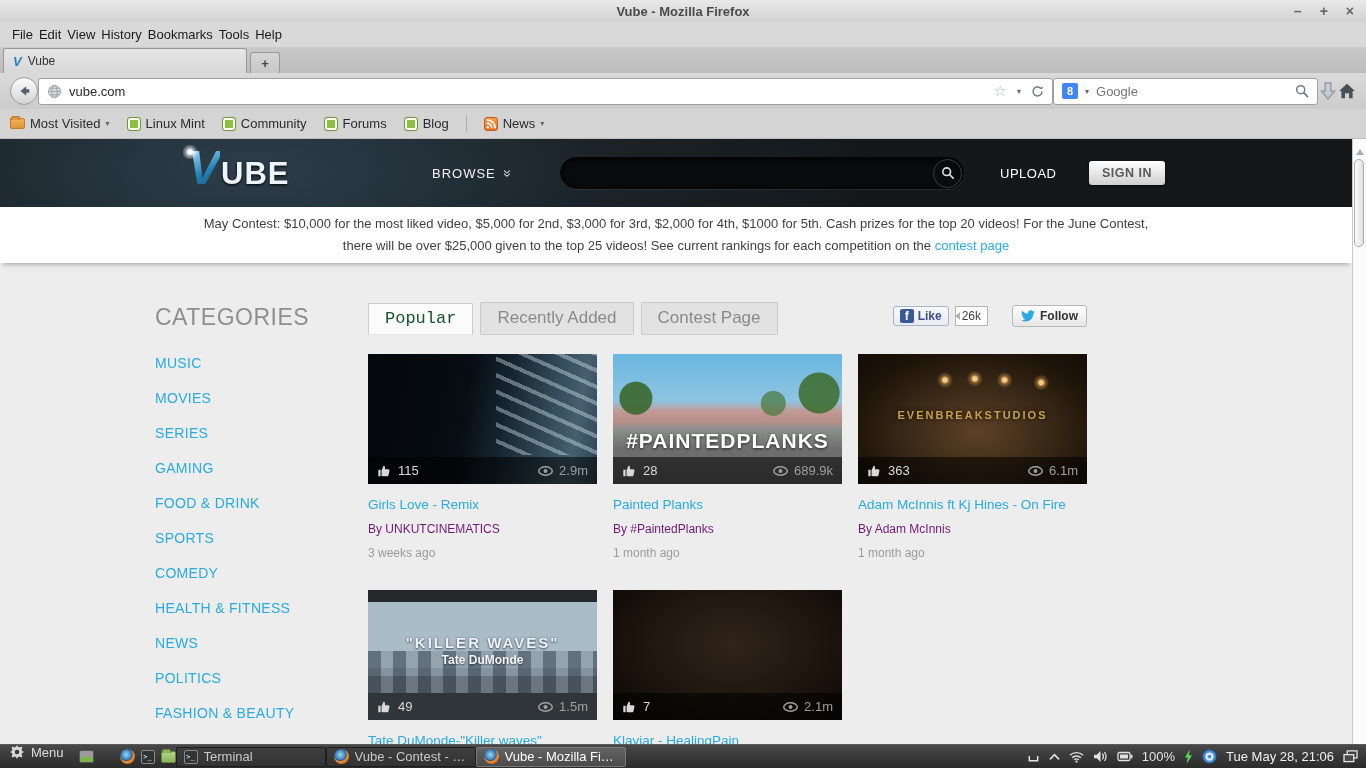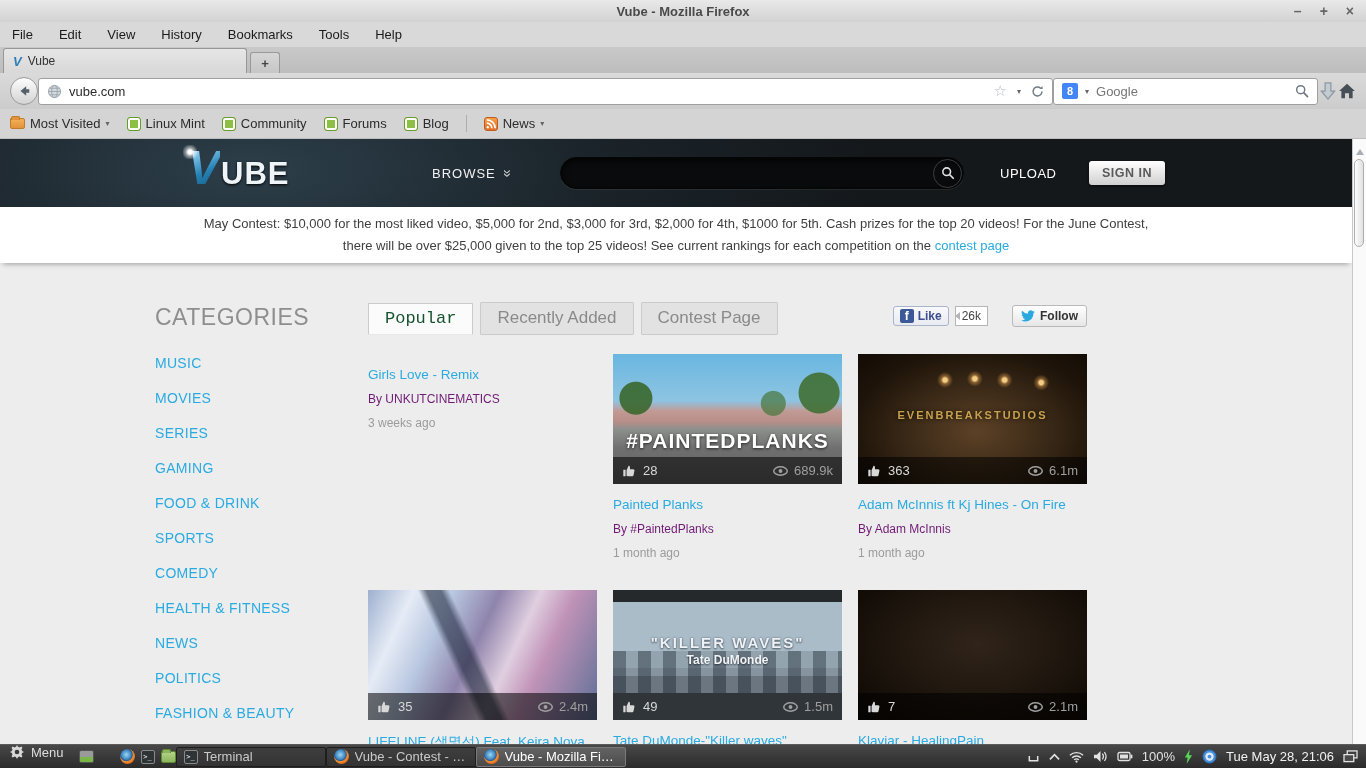--- a/index.html
+++ b/index.html
@@ -4,21 +4,21 @@
 <style>
   * { margin:0; padding:0; box-sizing:border-box; }
   html,body { width:1366px; height:768px; }
   body { font-family:"Liberation Sans",sans-serif; overflow:hidden; background:#000; }
   #screen { width:1366px; height:768px; position:relative; background:#ededed; overflow:hidden; }
 
   
   .titlebar { height:22px; background:linear-gradient(#e9e9e9,#d2d2d2); display:flex; align-items:center; justify-content:center; position:relative; font-size:13px; font-weight:bold; color:#4a4a4a; }
   .win-controls { position:absolute; right:12px; top:0; height:100%; display:flex; gap:18px; align-items:center; color:#666; font-size:14px; font-weight:bold; }
   .win-controls span { cursor:default; }
-  .menubar { height:25px; background:#d9d9d9; display:flex; align-items:center; gap:26px; padding:0 12px; font-size:13px; color:#1a1a1a; }
+  .menubar { height:25px; background:#d9d9d9; display:flex; align-items:center; gap:6px; padding:0 12px; font-size:13px; color:#1a1a1a; }
   .tabbar { height:26px; background:linear-gradient(#c9c9c9,#bdbdbd); display:flex; align-items:flex-end; padding-left:3px; }
   .tab { width:244px; height:25px; background:linear-gradient(#e6e6e6,#d8d8d8); border:1px solid #979797; border-bottom:none; border-radius:3px 3px 0 0; display:flex; align-items:center; gap:6px; padding:0 9px; font-size:12px; color:#333; }
   .tab-fav { color:#2d7fb5; font-weight:bold; font-size:13px; font-style:italic; }
   .newtab { width:30px; height:21px; margin-left:3px; background:linear-gradient(#d6d6d6,#c6c6c6); border:1px solid #999; border-bottom:none; border-radius:3px 3px 0 0; display:flex; align-items:center; justify-content:center; font-size:13px; font-weight:bold; color:#444; }
   .navbar { height:36px; background:linear-gradient(#dadada,#cccccc); display:flex; align-items:center; padding:0 10px; gap:0; }
   .back-btn { width:28px; height:28px; flex:none; border-radius:50%; background:linear-gradient(#fdfdfd,#d3d3d3); border:1px solid #9a9a9a; display:flex; align-items:center; justify-content:center; }
   .field { height:27px; background:#fff; border:1px solid #9f9f9f; border-radius:3px; display:flex; align-items:center; padding:0 8px; gap:7px; }
   .urlbar { flex:1; }
   .field input { border:none; outline:none; flex:1; font-size:13px; color:#2b2b2b; font-family:inherit; background:transparent; min-width:0; }
   .url-icons { display:flex; align-items:center; gap:10px; color:#9aa0a6; font-size:14px; }
@@ -299,20 +299,37 @@
                     <path d="M16 1.9c-.6.26-1.22.44-1.88.52A3.3 3.3 0 0 0 15.56.6a6.57 6.57 0 0 1-2.08.8A3.28 3.28 0 0 0 7.8 3.64c0 .26.03.5.08.75A9.3 9.3 0 0 1 1.11.96a3.28 3.28 0 0 0 1.02 4.38c-.54-.02-1.04-.17-1.48-.41v.04c0 1.59 1.13 2.91 2.63 3.21-.28.08-.57.12-.87.12-.21 0-.42-.02-.62-.06a3.28 3.28 0 0 0 3.07 2.28A6.58 6.58 0 0 1 0 11.88a9.29 9.29 0 0 0 5.03 1.47c6.04 0 9.34-5 9.34-9.34v-.43A6.66 6.66 0 0 0 16 1.9z" fill="#2aa9e0"></path>
                   </svg>
                 <span>Follow</span>
               </div>
             </div>
           </div>
 
           <div class="grid">
 
             <div class="card">
+              <div class="thumb t1">
+                <div class="stats">
+                  <span class="likes">
+                      <svg width="14" height="14" viewBox="0 0 16 16">
+                        <path d="M1.5 6.5h2.6V14H1.5zM5.2 13.5V7l2.3-5c.9 0 1.6.7 1.6 1.6V6h3.7c1 0 1.7.9 1.4 1.8l-1 4.8c-.2.8-.8 1.4-1.6 1.4H6.6c-.5 0-1-.2-1.4-.5z" fill="#d8d8d8"></path>
+                      </svg>
+                      <span>115</span>
+                    </span>
+                  <span class="views">
+                      <svg width="15" height="10" viewBox="0 0 16 10">
+                        <ellipse cx="8" cy="5" rx="7.2" ry="4.5" fill="none" stroke="#9f9f9f" stroke-width="1.6"></ellipse>
+                        <circle cx="8" cy="5" r="2.1" fill="#9f9f9f"></circle>
+                      </svg>
+                      <span>2.9m</span>
+                    </span>
+                </div>
+              </div>
               <a class="vtitle">Girls Love - Remix</a>
               <div class="vby">By UNKUTCINEMATICS</div>
               <div class="vage">3 weeks ago</div>
             </div>
 
             <div class="card">
               <div class="thumb t2">
                 <div class="ov ov-planks">#PAINTEDPLANKS</div>
                 <div class="stats">
                   <span class="likes">
@@ -352,40 +369,20 @@
                       </svg>
                       <span>6.1m</span>
                     </span>
                 </div>
               </div>
               <a class="vtitle">Adam McInnis ft Kj Hines - On Fire</a>
               <div class="vby">By Adam McInnis</div>
               <div class="vage">1 month ago</div>
             </div>
 
-            <div class="card">
-              <div class="thumb t4">
-                <div class="stats">
-                  <span class="likes">
-                      <svg width="14" height="14" viewBox="0 0 16 16">
-                        <path d="M1.5 6.5h2.6V14H1.5zM5.2 13.5V7l2.3-5c.9 0 1.6.7 1.6 1.6V6h3.7c1 0 1.7.9 1.4 1.8l-1 4.8c-.2.8-.8 1.4-1.6 1.4H6.6c-.5 0-1-.2-1.4-.5z" fill="#d8d8d8"></path>
-                      </svg>
-                      <span>35</span>
-                    </span>
-                  <span class="views">
-                      <svg width="15" height="10" viewBox="0 0 16 10">
-                        <ellipse cx="8" cy="5" rx="7.2" ry="4.5" fill="none" stroke="#9f9f9f" stroke-width="1.6"></ellipse>
-                        <circle cx="8" cy="5" r="2.1" fill="#9f9f9f"></circle>
-                      </svg>
-                      <span>2.4m</span>
-                    </span>
-                </div>
-              </div>
-              <a class="vtitle">LIFELINE (생명선) Feat. Keira Nova</a>
-            </div>
 
             <div class="card">
               <div class="thumb t5">
                 <div class="ov ov-waves">"KILLER WAVES"</div>
                 <div class="ov ov-waves2">Tate DuMonde</div>
                 <div class="stats">
                   <span class="likes">
                       <svg width="14" height="14" viewBox="0 0 16 16">
                         <path d="M1.5 6.5h2.6V14H1.5zM5.2 13.5V7l2.3-5c.9 0 1.6.7 1.6 1.6V6h3.7c1 0 1.7.9 1.4 1.8l-1 4.8c-.2.8-.8 1.4-1.6 1.4H6.6c-.5 0-1-.2-1.4-.5z" fill="#d8d8d8"></path>
                       </svg>

